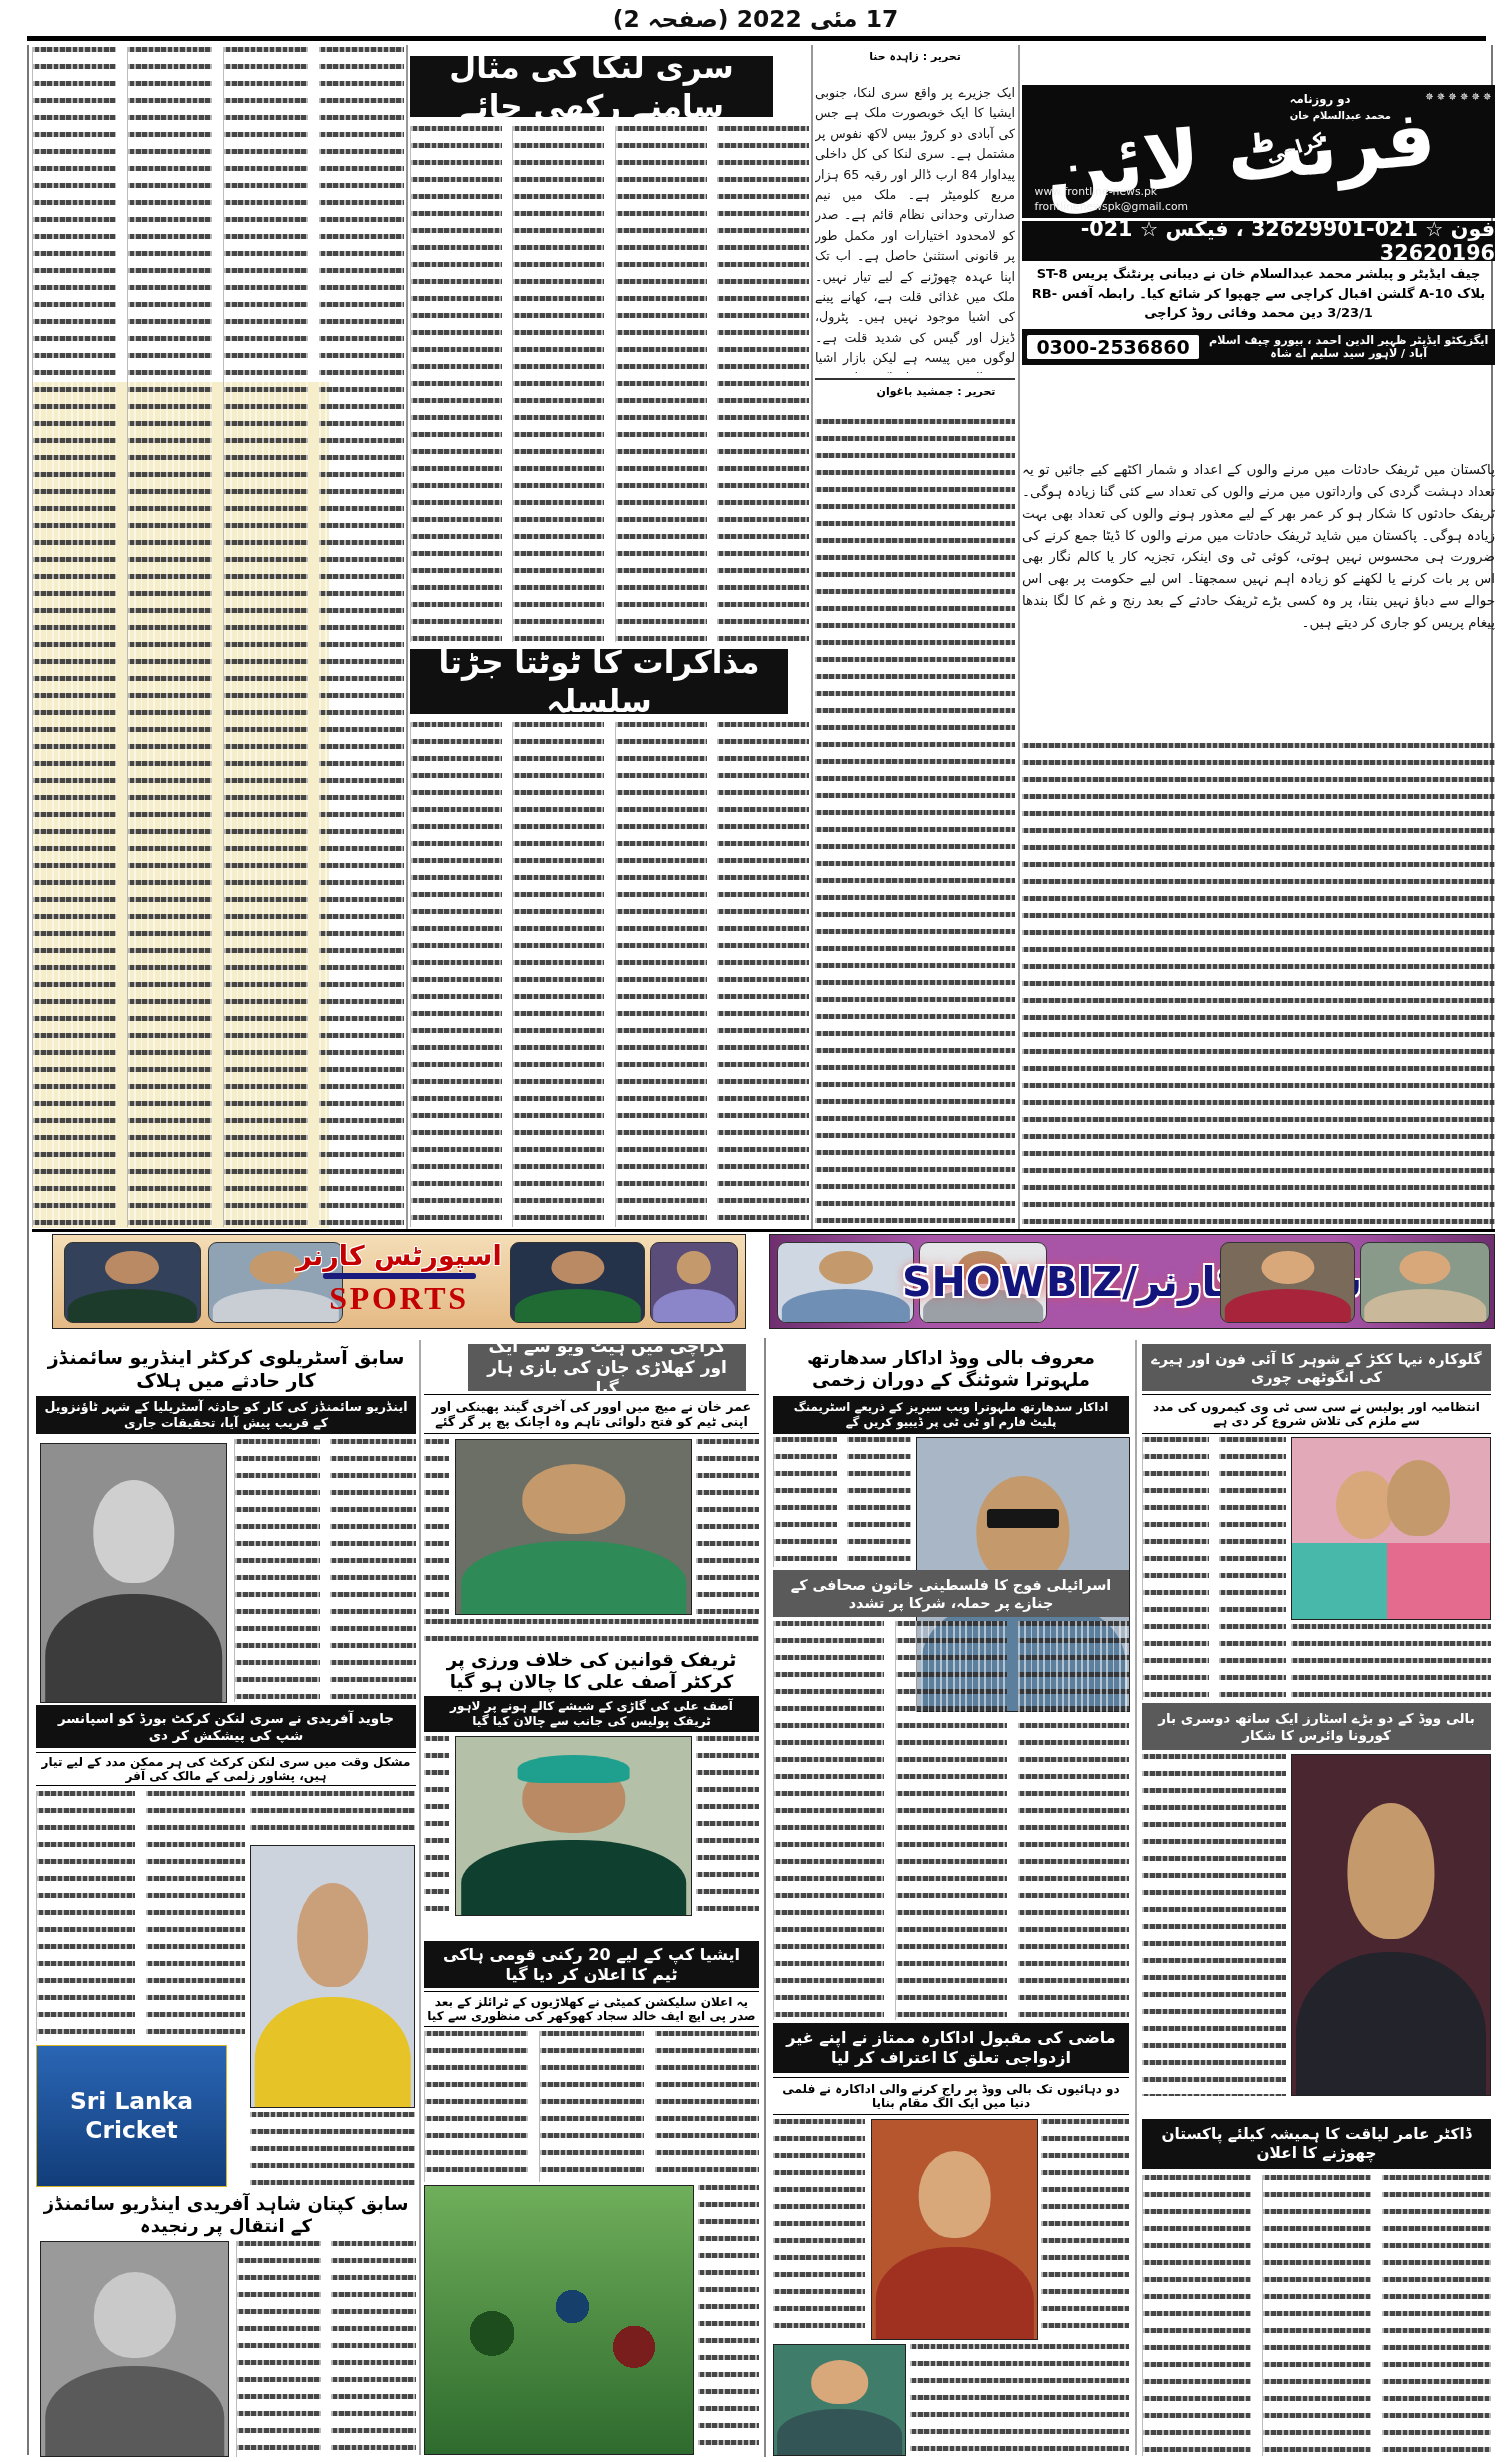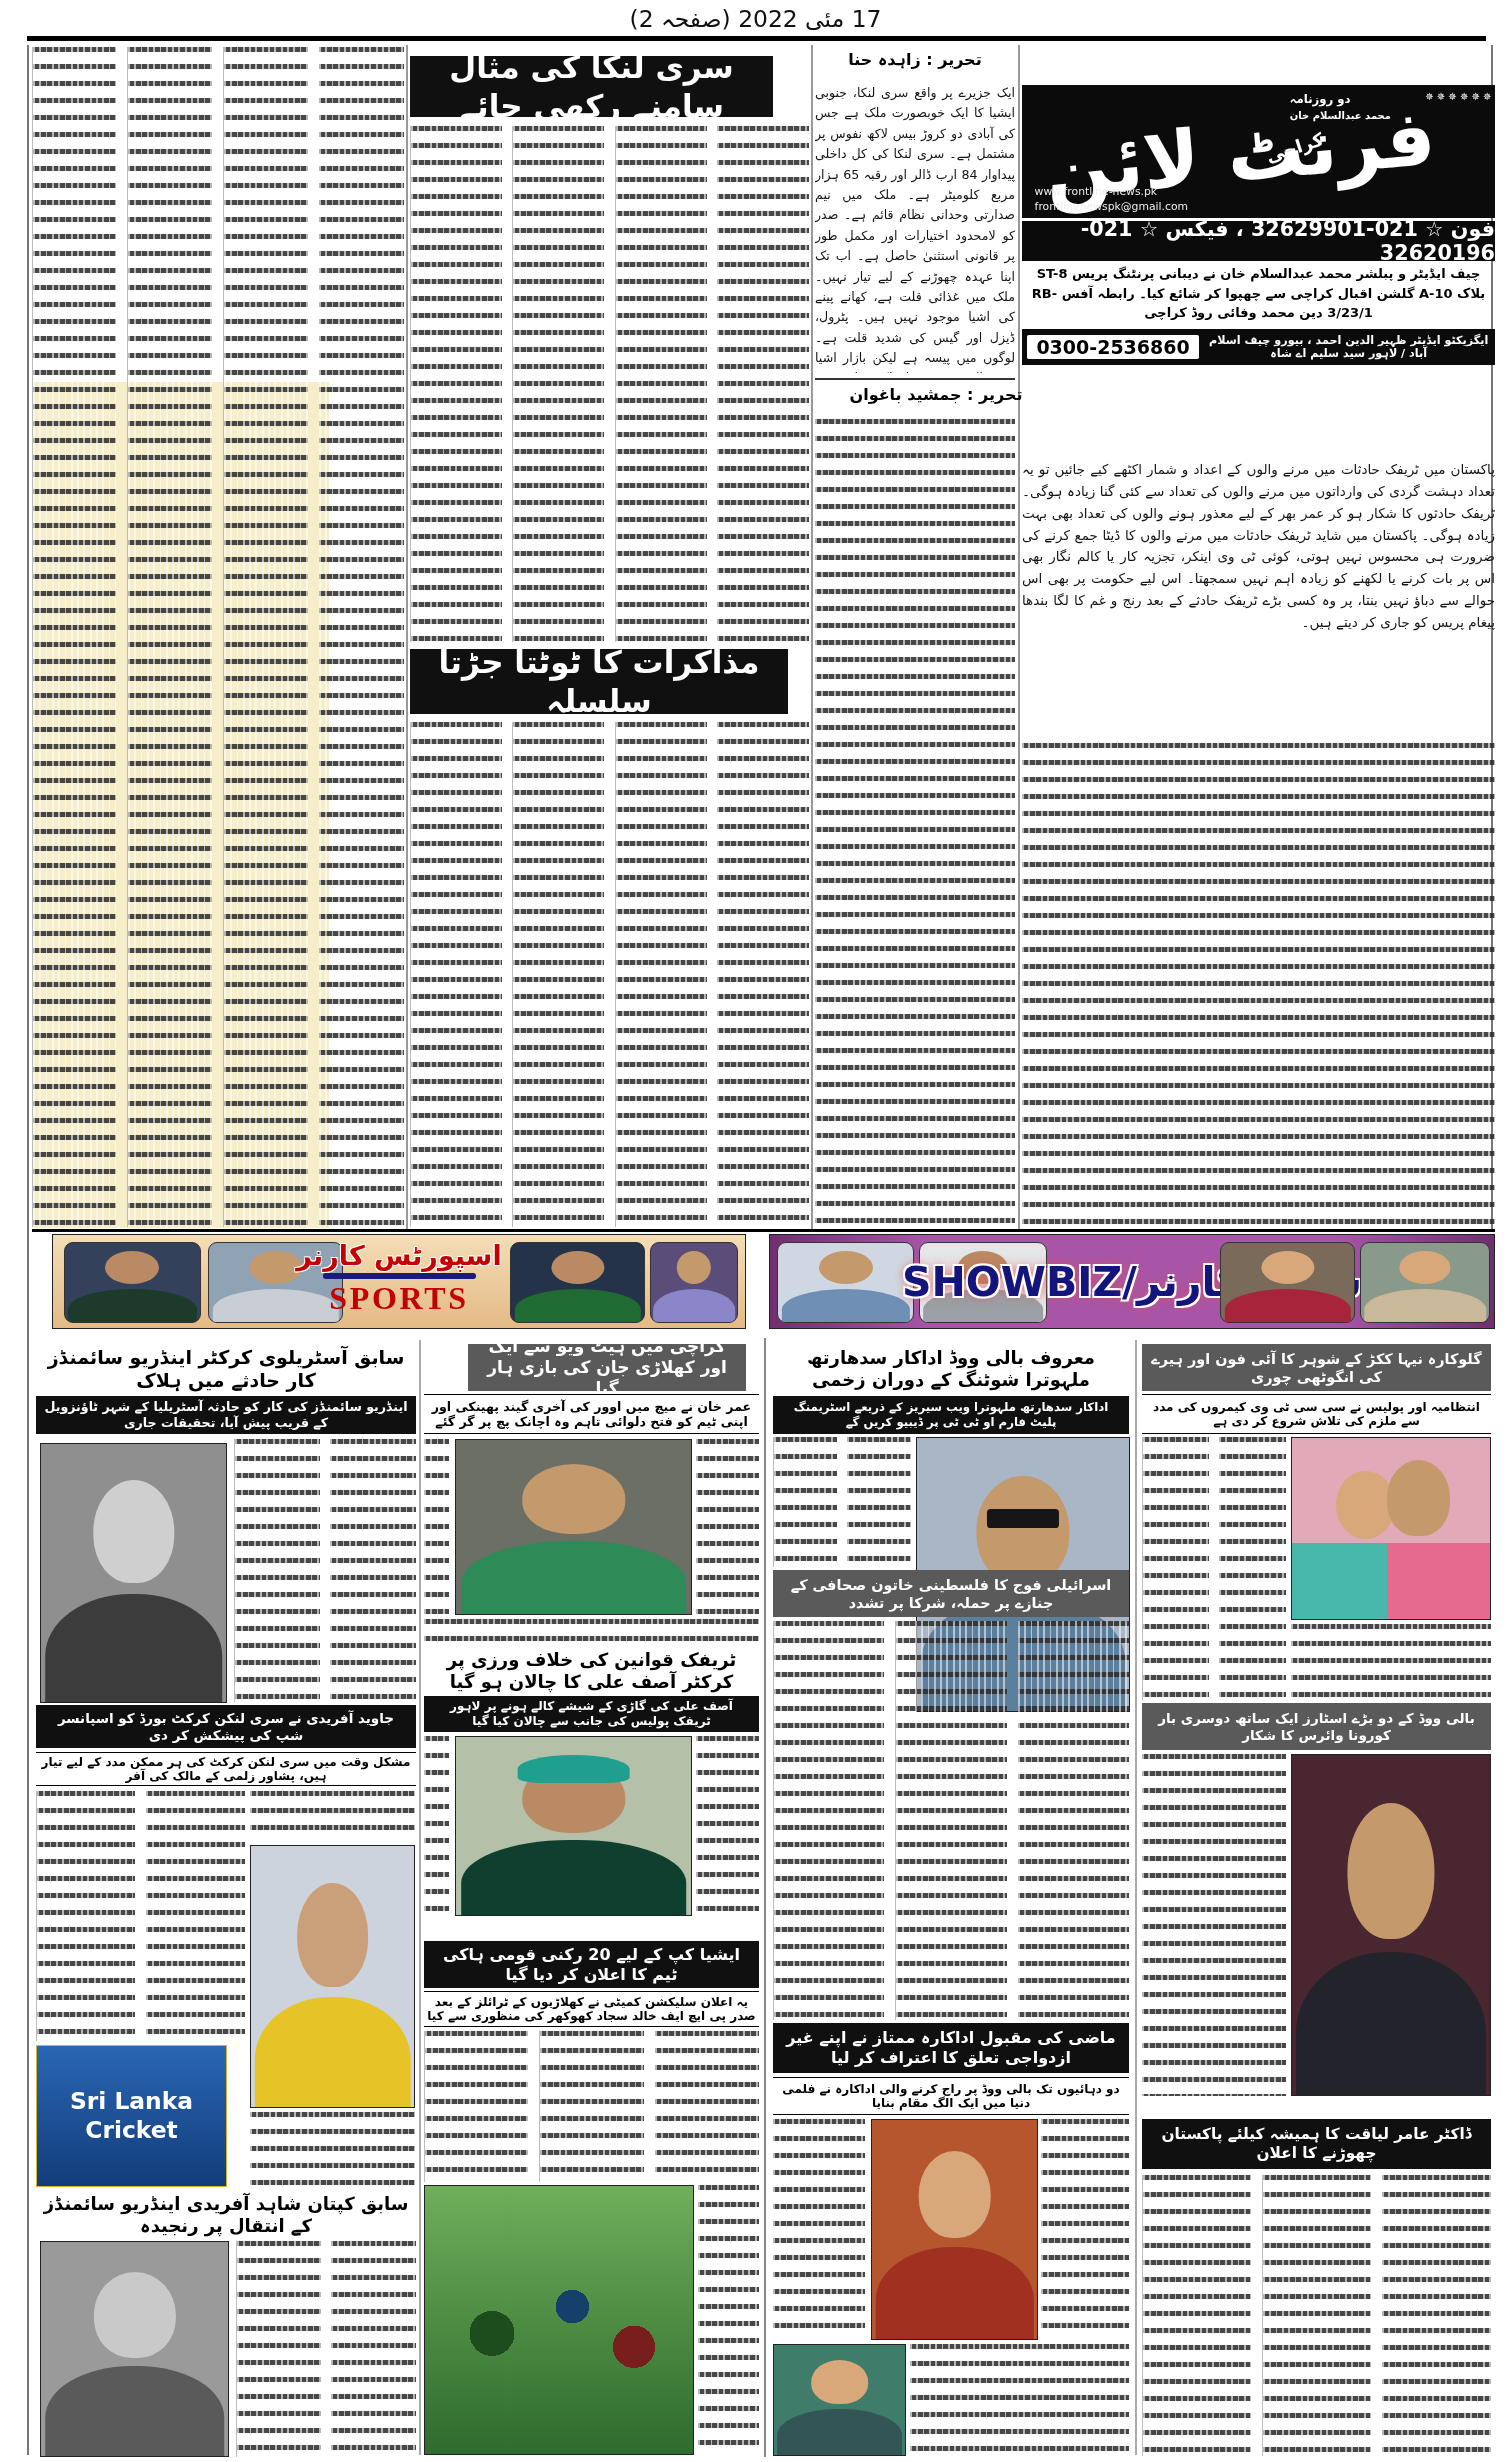--- a/index.html
+++ b/index.html
@@ -10,31 +10,31 @@
   .fillbox, .cols > div{
     background-image:
       repeating-linear-gradient(to right, rgba(255,255,255,.62) 0 1.8px, rgba(255,255,255,0) 1.8px 6.3px),
       repeating-linear-gradient(to bottom, #2e2e2e 0 5.4px, rgba(0,0,0,0) 5.4px 17px);
     opacity:.88;
   }
   .cols{position:absolute;display:grid;gap:10.8px;box-sizing:border-box;}
   .cols > div:not(:first-child){border-left:0.9px solid #b3b3b3;}
   .vrule{background:#999;}
   .hrule{background:#000;}
-  .dateline{width:100%;text-align:center;font-weight:normal;font-size:23.4px;color:#111;}
+  .dateline{width:100%;text-align:center;font-weight:bold;font-size:23.4px;color:#111;}
   .blackstrip{background:#101010;color:#fff;font-weight:bold;display:flex;align-items:center;
               justify-content:center;text-align:center;padding:1.8px 7.2px;line-height:1.25;}
   .graystrip{background:#5a5a5a;color:#fff;font-weight:bold;display:flex;align-items:center;
              justify-content:center;text-align:center;padding:1.8px 7.2px;line-height:1.25;}
   .h-ur{font-weight:bold;color:#000;text-align:center;line-height:1.2;display:flex;
         align-items:center;justify-content:center;}
   .subline{font-weight:bold;color:#000;text-align:center;display:flex;align-items:center;
            justify-content:center;border-top:1.8px solid #000;border-bottom:1.8px solid #000;line-height:1.2;}
   .lead{font-size:12.6px;line-height:1.62;text-align:justify;color:#151515;overflow:hidden;}
-  .byline{font-weight:bold;font-size:16px;text-align:center;color:#000;}
+  .byline{font-weight:bold;font-size:11px;text-align:center;color:#000;}
   
   .photo{border:0.9px solid #222;overflow:hidden;background:var(--bg,#888);}
   .photo::before{content:"";position:absolute;left:50%;top:14%;width:44%;height:40%;
      transform:translateX(-50%);border-radius:50% 50% 46% 46%;background:var(--skin,#b98a63);}
   .photo::after{content:"";position:absolute;left:50%;bottom:-8%;width:96%;height:50%;
      transform:translateX(-50%);border-radius:48% 48% 0 0;background:var(--shirt,#444);}
   .photo .cap{position:absolute;left:50%;top:10%;width:48%;height:16%;transform:translateX(-50%);
      border-radius:50% 50% 20% 20%;background:var(--capcol,#1fa08e);z-index:2;}
   .photo .shades{position:absolute;left:50%;top:26%;width:34%;height:7%;transform:translateX(-50%);
      border-radius:3.6px;background:#161616;z-index:2;}

